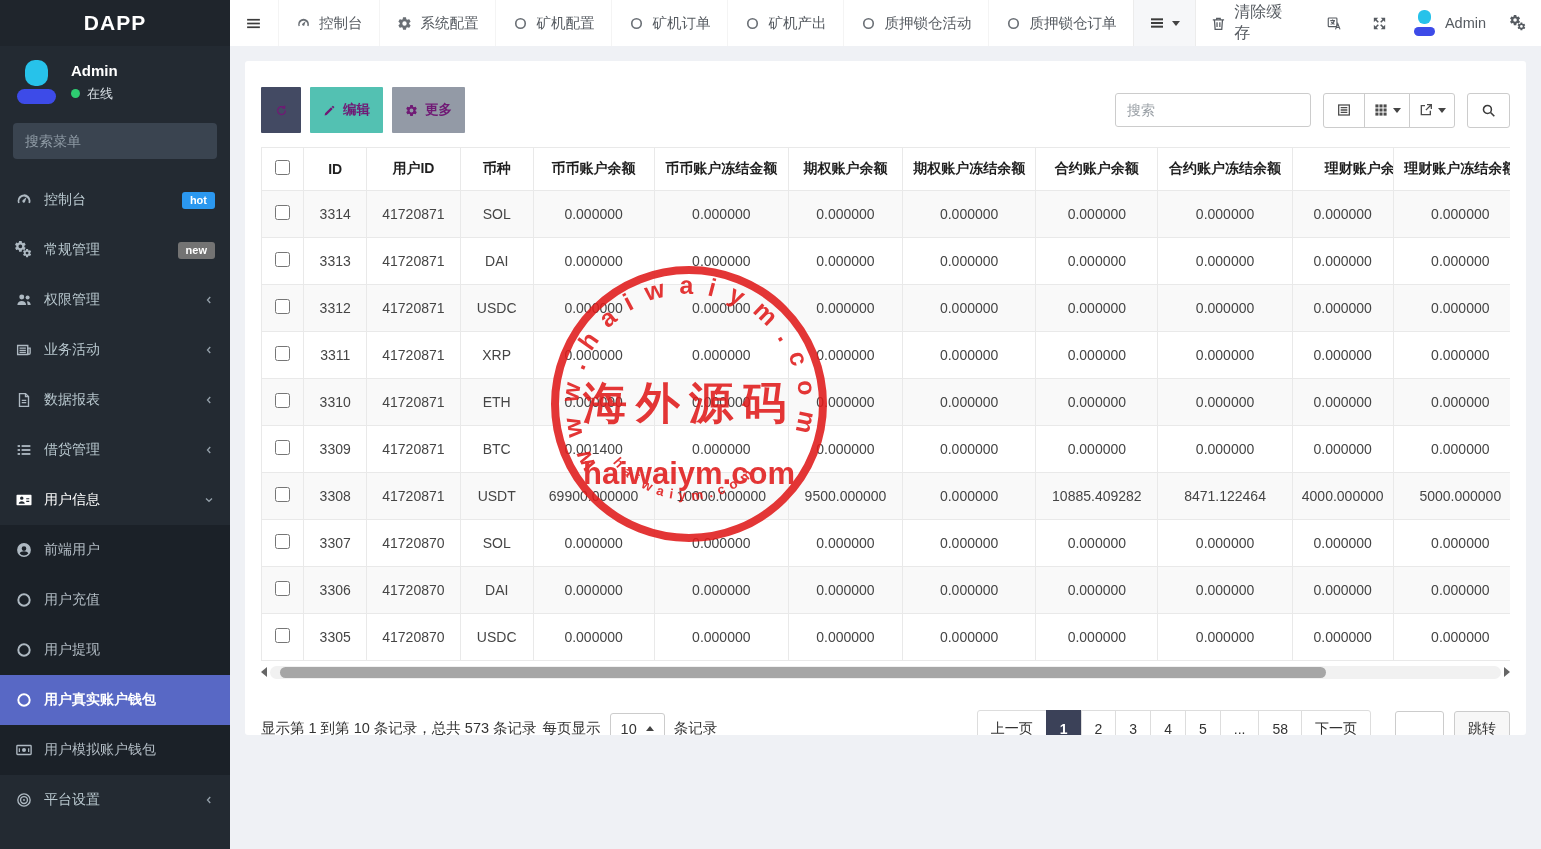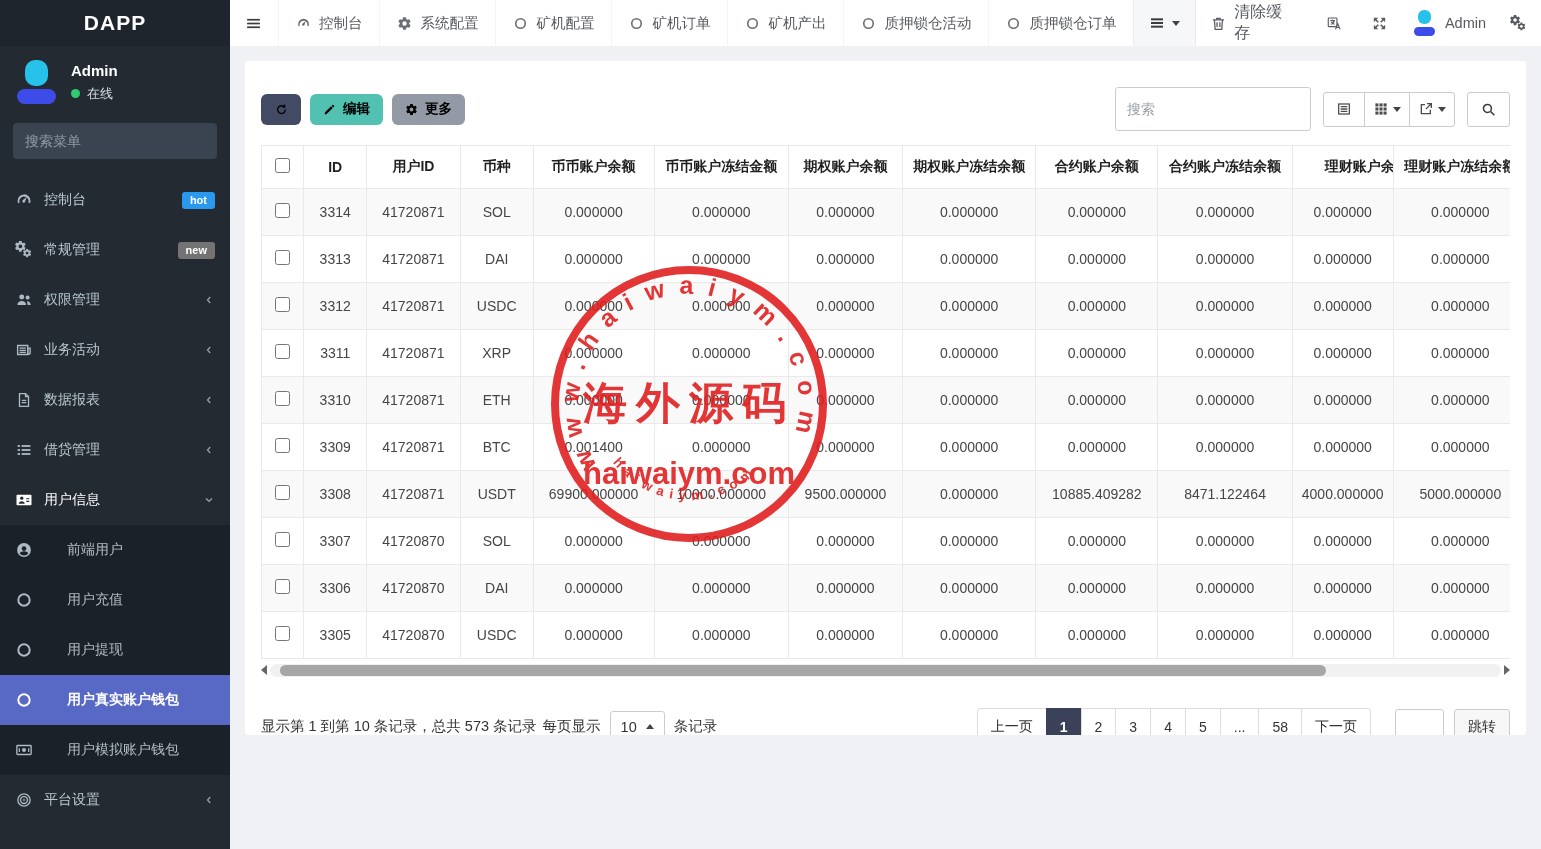--- a/index.html
+++ b/index.html
@@ -25,21 +25,21 @@
   .side-search input::placeholder { color:#8f9ba5; }
   .side-search .ic { width:15px; height:15px; color:#93a0aa; }
   .menu-item { height:50px; display:flex; align-items:center; padding:0 15px; font-size:14px; color:#b8c7ce; cursor:pointer; }
   .menu-item .mi-icon { width:18px; height:18px; margin-right:11px; color:#aeb9c2; flex-shrink:0; }
   .menu-item .mi-icon svg, .arrow svg, .ic svg, .nl-icon svg, .nr-ic svg, .tb-ic svg, .btn .bi svg { width:100%; height:100%; display:block; }
   .badge { margin-left:auto; font-size:11px; font-weight:bold; color:#fff; padding:2.5px 8px; border-radius:3px; }
   .arrow { margin-left:auto; width:12px; height:12px; color:#94a0aa; }
   .menu-item.open { color:#fff; }
   .menu-item.open .mi-icon { color:#fff; }
   .submenu { background:#1b2128; }
-  .submenu .menu-item { color:#b3bdc5;gap:23px; }
+  .submenu .menu-item { color:#b3bdc5; }
   .submenu .menu-item.active { background:#5868c5; color:#fff; font-weight:bold; }
   .submenu .menu-item.active .mi-icon { color:#fff; }
 
   
   .main { flex:1; display:flex; flex-direction:column; min-width:0; }
   .navbar { height:46px; background:#fff; display:flex; align-items:center; flex-shrink:0; }
   .nav-toggle { width:48px; height:100%; display:flex; align-items:center; justify-content:center; color:#3c3c3c; cursor:pointer; }
   .nav-toggle .ic { width:17px; height:17px; }
   .nav-links { display:flex; height:100%; }
   .nav-link { display:flex; align-items:center; gap:8px; padding:0 17px; font-size:14.5px; color:#565b61; cursor:pointer; border-left:1px solid #f4f4f4; white-space:nowrap; }
@@ -51,27 +51,27 @@
   .caret-u { width:0; height:0; border-left:4px solid transparent; border-right:4px solid transparent; border-bottom:5px solid #444; }
   .nav-item { display:flex; align-items:center; gap:7px; padding:0 14px; color:#565b61; font-size:16px; cursor:pointer; height:100%; }
   .nr-ic { width:17px; height:17px; color:#565b61; }
   .nav-user { display:flex; align-items:center; gap:9px; padding:0 10px; cursor:pointer; }
   .nav-user .nm { font-size:14.5px; color:#565b61; }
 
   
   .content { flex:1; padding:15px 15px; overflow:hidden; }
   .card { background:#fff; border-radius:3px; padding:16px; height:674px; position:relative; overflow:hidden; }
   .toolbar { display:flex; align-items:center; margin:10px 0 14px; }
-  .btn { height:31px; border:none; border-radius:6px; color:#000000; font-size:13.5px; display:inline-flex; align-items:center; gap:7px; padding:0 13px; cursor:pointer; font-weight:bold; }
+  .btn { height:46px; border:none; border-radius:1px; color:#701a75; font-size:13.5px; display:inline-flex; align-items:center; gap:7px; padding:0 13px; cursor:pointer; font-weight:bold; }
   .btn .bi { width:13px; height:13px; }
   .btn-refresh { background:#434a63; width:40px; justify-content:center; padding:0; }
   .btn-edit { background:#53c1b2; margin-left:9px; }
   .btn-more { background:#939aa6; margin-left:9px; }
   .toolbar-right { margin-left:auto; display:flex; align-items:center; }
-  .search-input { width:196px; height:44px; border:1px solid #ccc; border-radius:3px; padding:0 11px; font-size:14px; color:#15803d; outline:none; }
+  .search-input { width:196px; height:34px; border:1px solid #ccc; border-radius:3px; padding:0 11px; font-size:14px; color:#15803d; outline:none; }
   .search-input::placeholder { color:#9aa0a6; }
   .btn-group { display:flex; margin-left:12px; }
   .tool-btn { min-width:42px; height:35px; background:#fff; border:1px solid #ccc; display:flex; align-items:center; justify-content:center; gap:4px; color:#4c4c4c; margin-left:-1px; cursor:pointer; padding:0 8px; }
   .tool-btn:first-child { border-radius:3px 0 0 3px; margin-left:0; }
   .tool-btn:last-child { border-radius:0 3px 3px 0; }
   .tb-ic { width:16px; height:16px; }
   .magnify-btn { margin-left:12px; width:43px; height:35px; border:1px solid #ccc; border-radius:3px; background:#fff; color:#3c3c3c; display:flex; align-items:center; justify-content:center; cursor:pointer; }
   .magnify-btn .tb-ic { width:17px; height:17px; }
 
   

